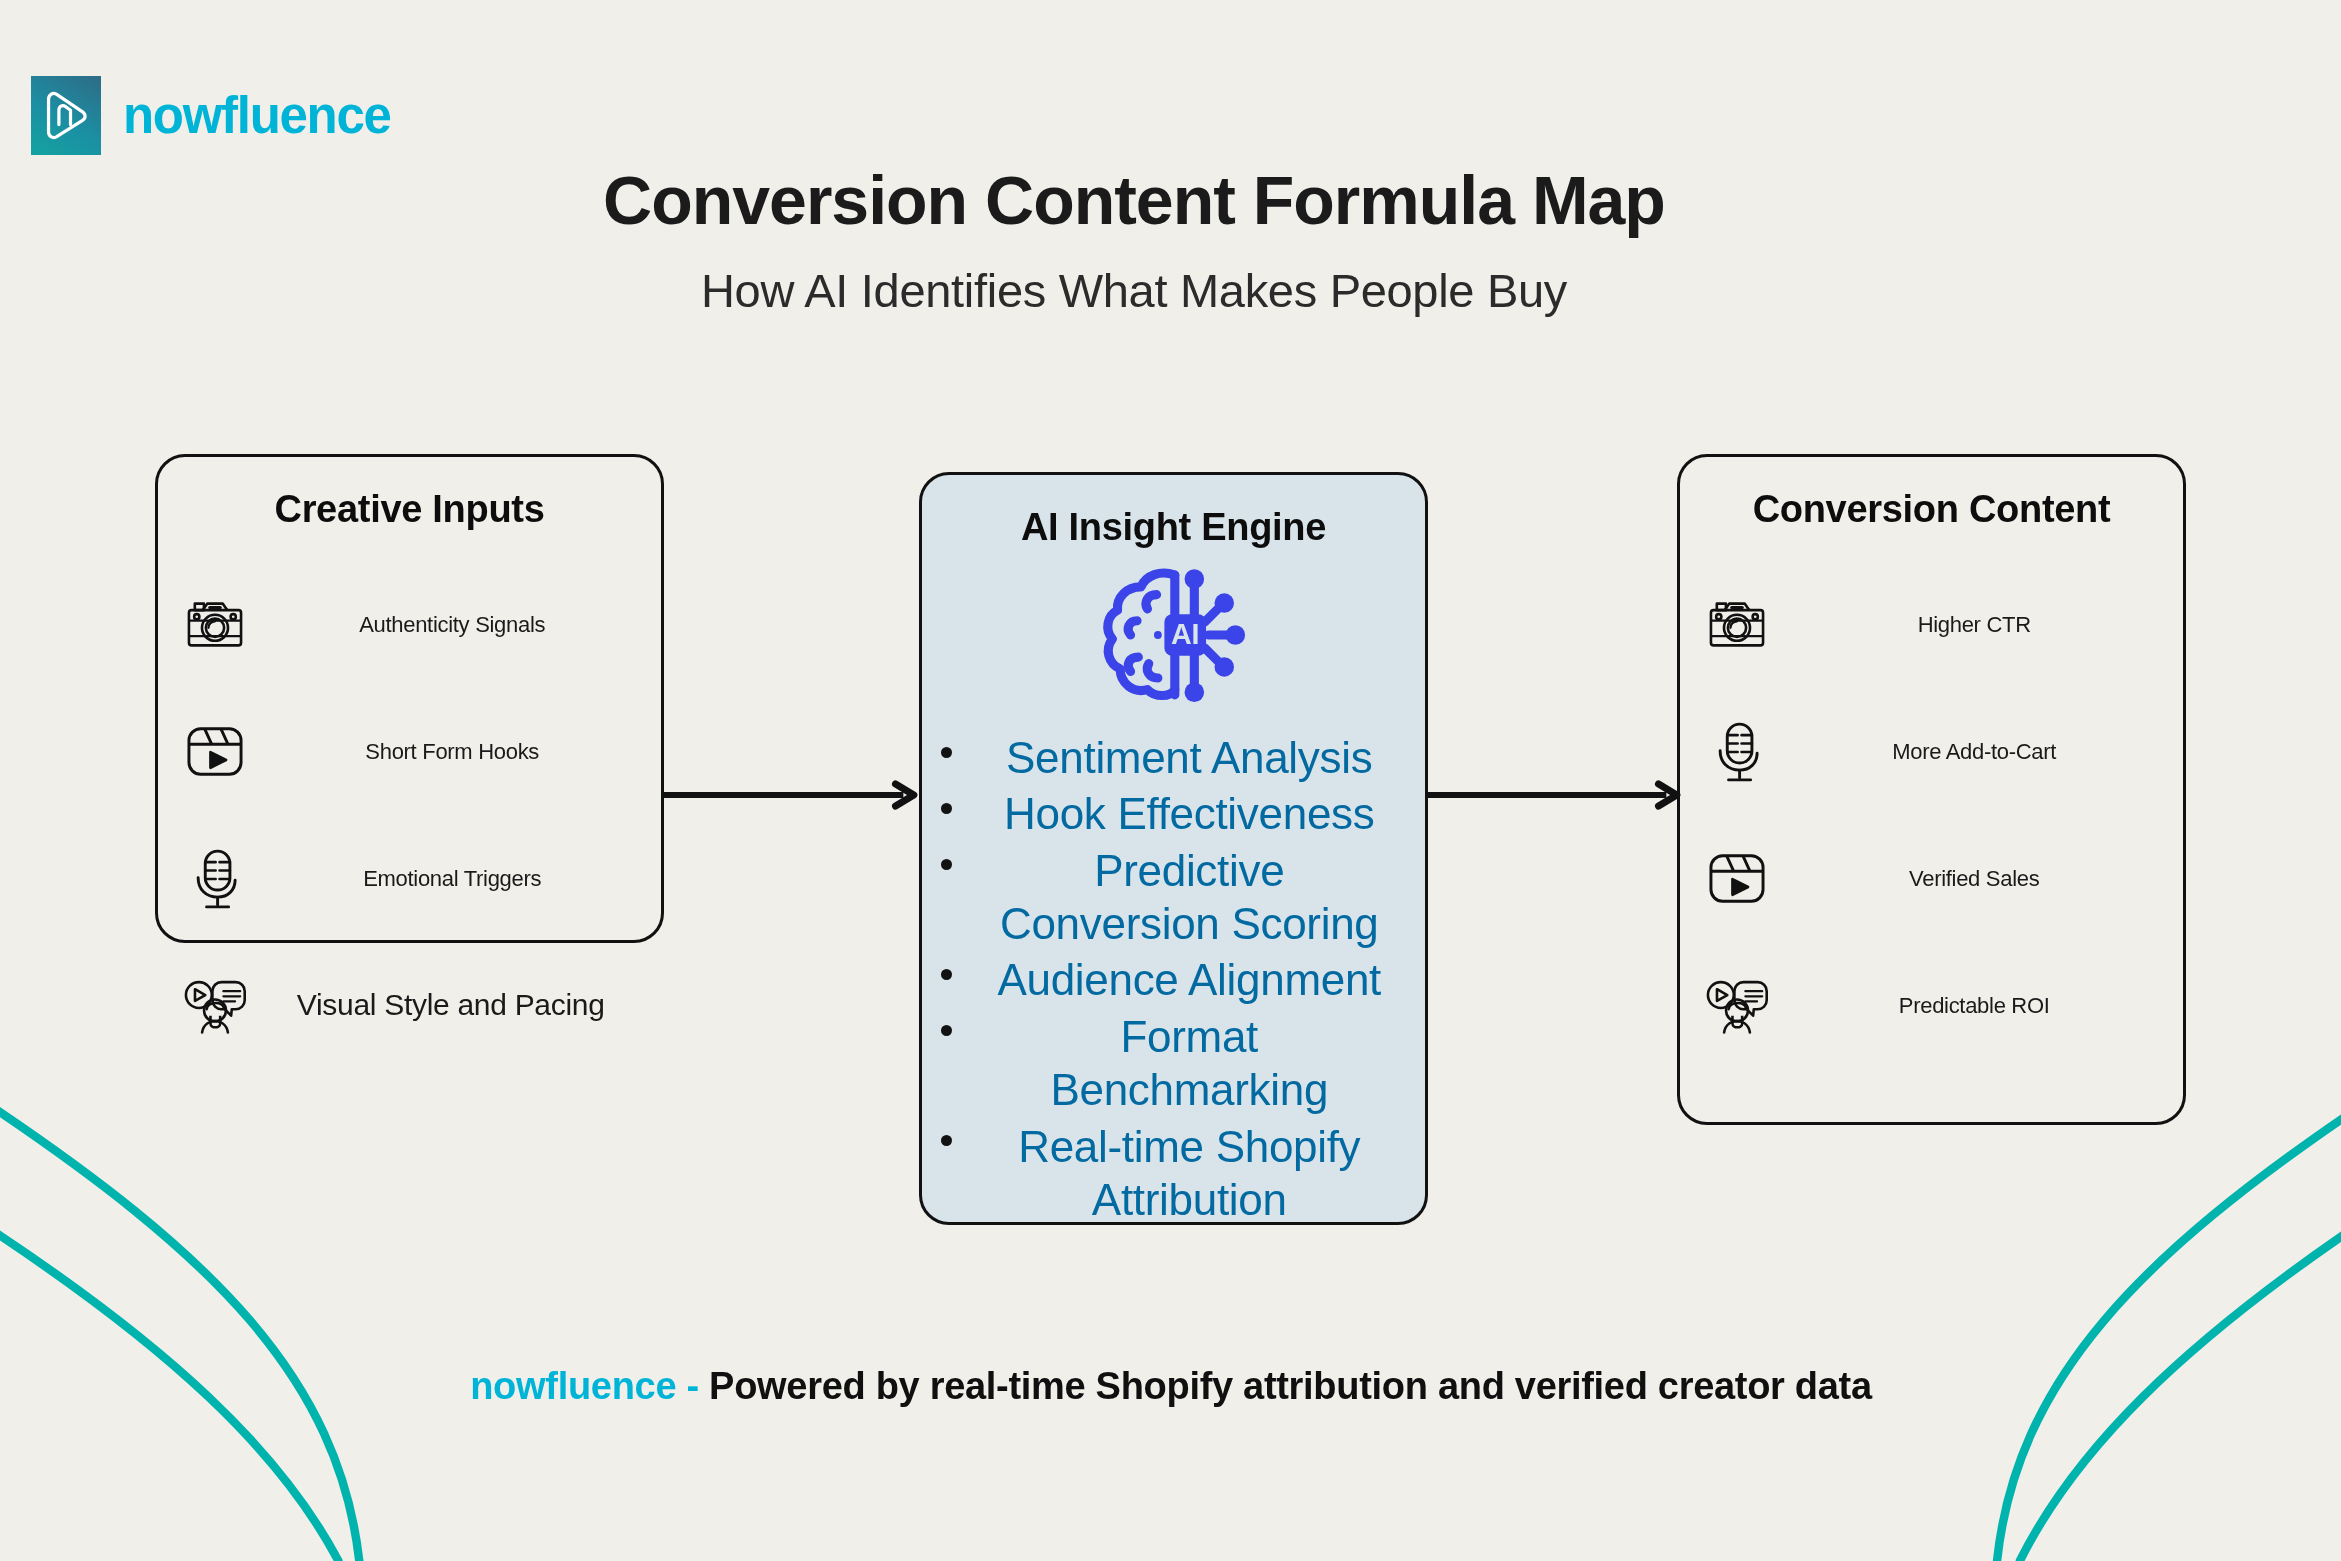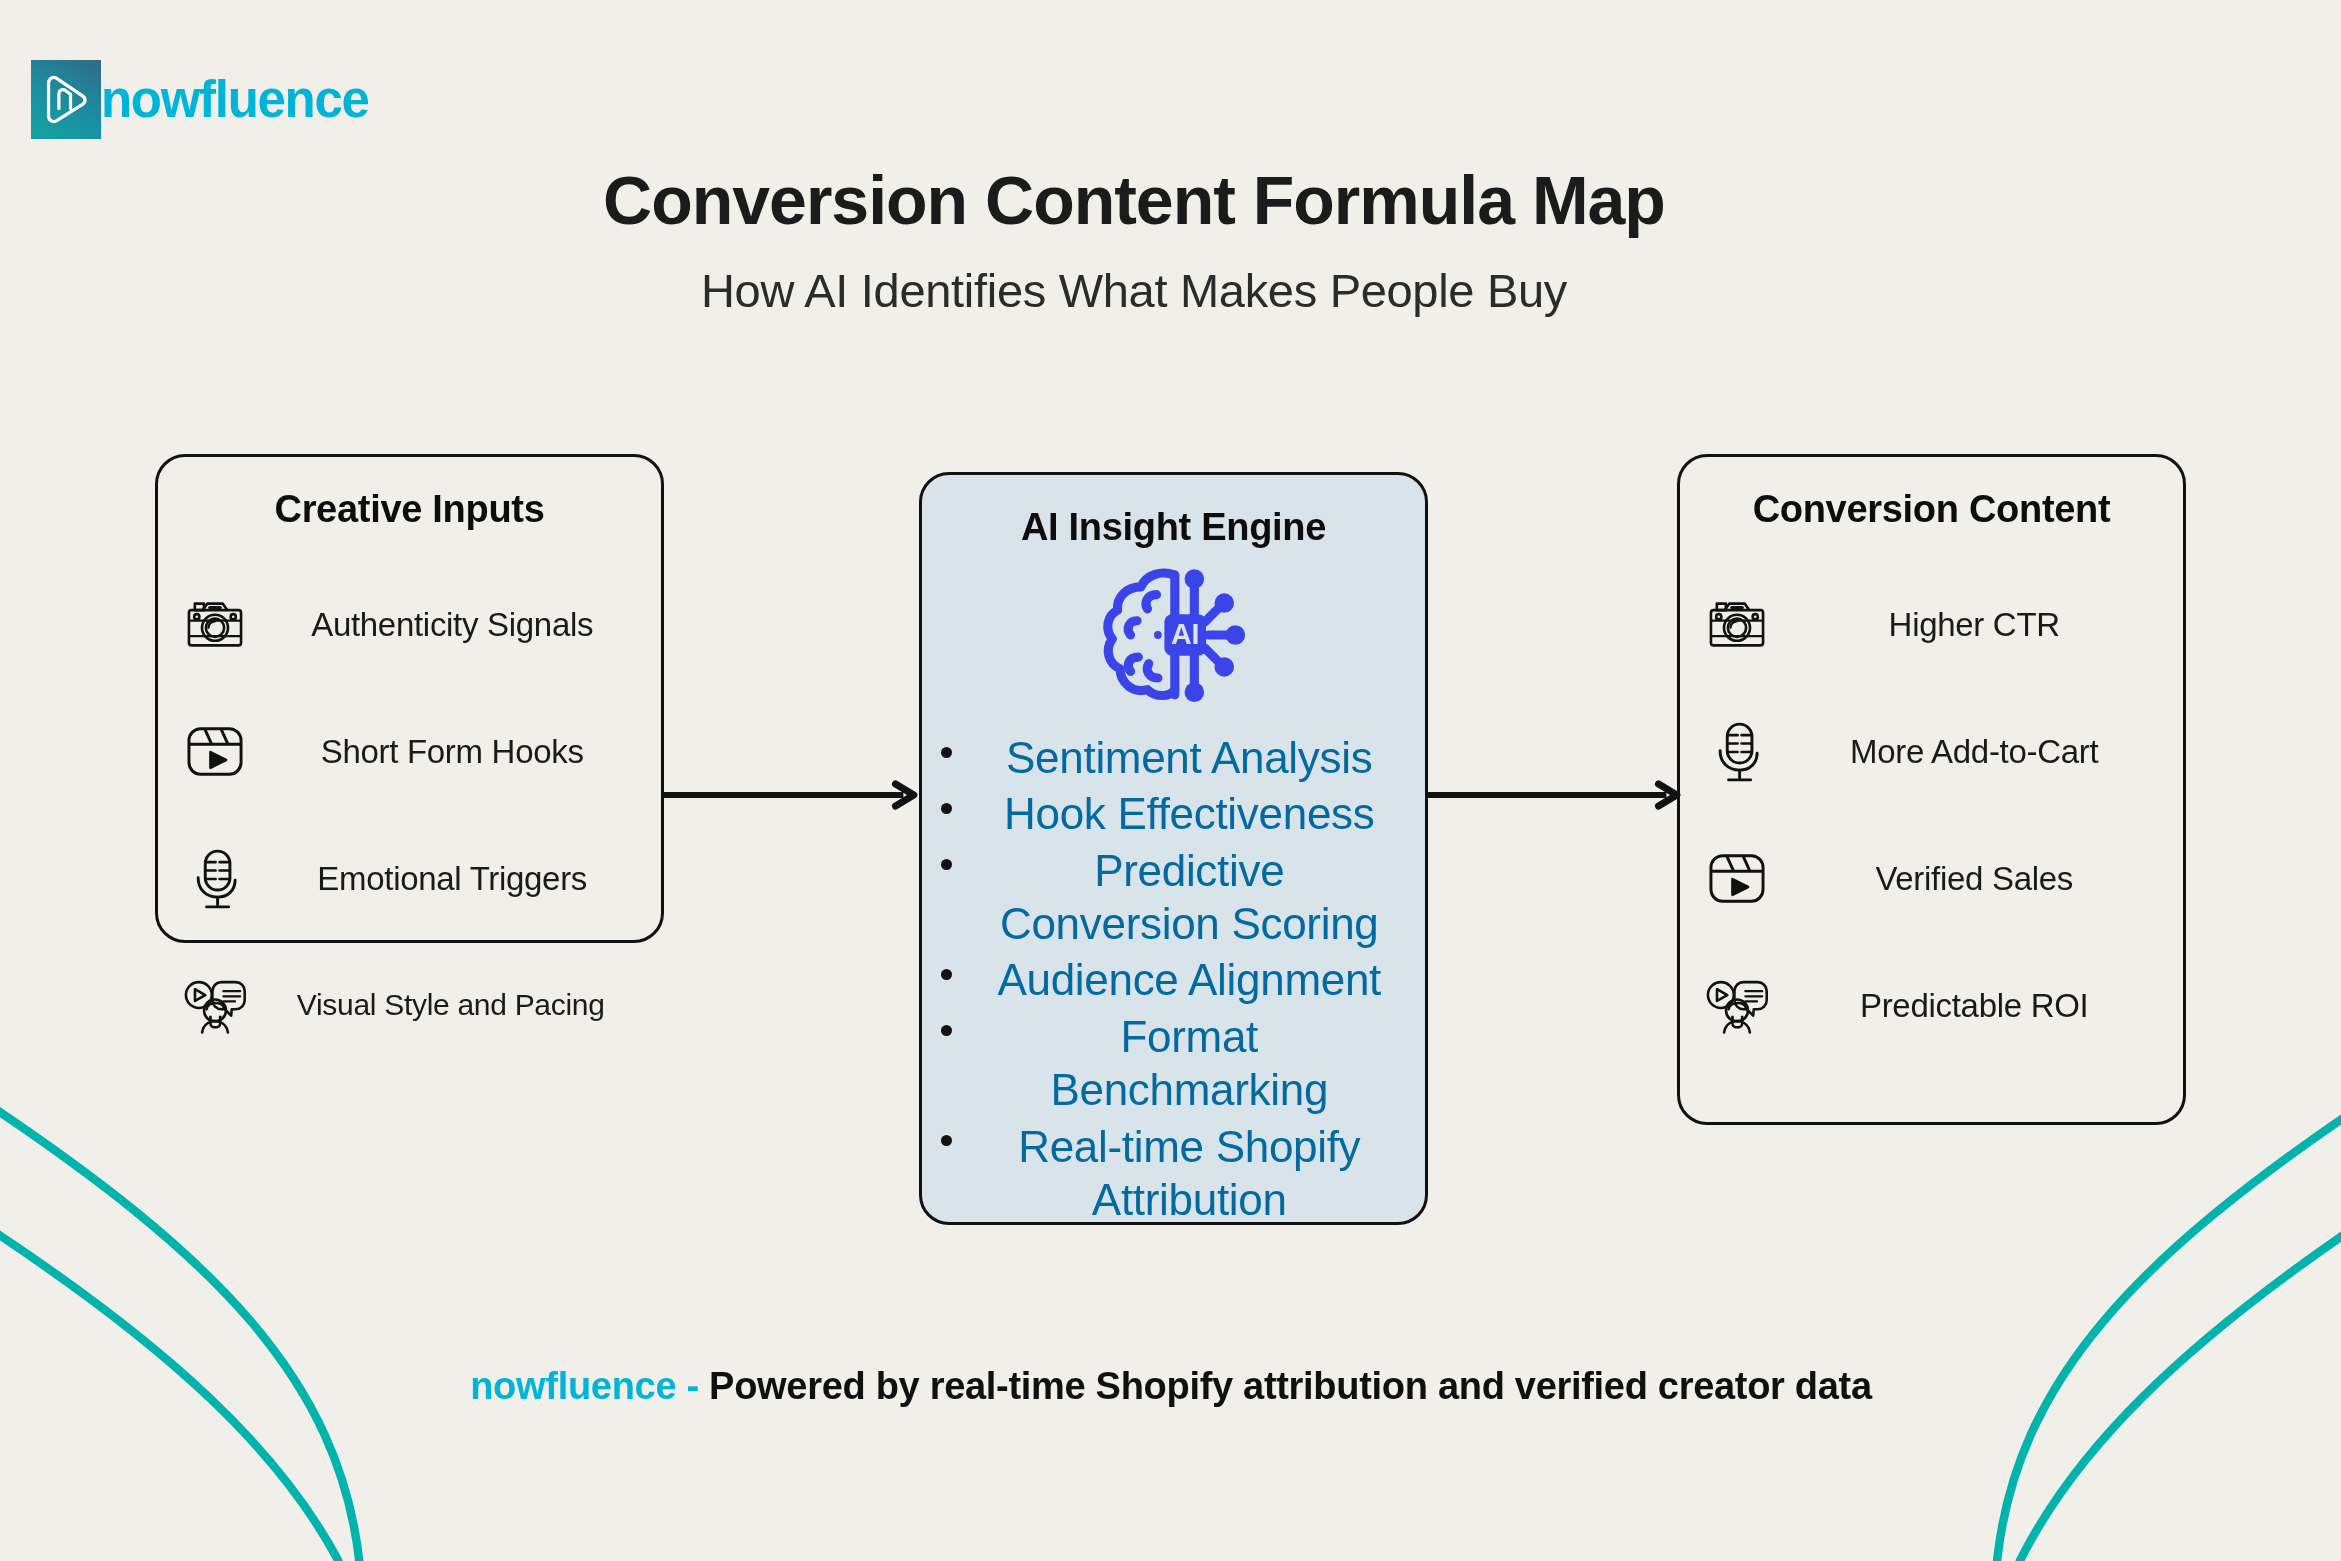--- a/index.html
+++ b/index.html
@@ -21,23 +21,24 @@
     left: 0; top: 0;
     width: 2342px; height: 1561px;
     pointer-events: none;
     z-index: 0;
   }
 
   
   #brand {
     position: absolute;
     left: 31px;
-    top: 60px;
+    top: 76px;
     display: flex;
     align-items: center;
+    gap: 22px;
     z-index: 5;
   }
   #brand-mark {
     width: 70px;
     height: 79px;
     background: linear-gradient(30deg, #13a3a0 0%, #1b8fa3 45%, #2e6b86 100%);
     display: flex;
     align-items: center;
     justify-content: center;
   }
@@ -130,21 +131,21 @@
     height: 68px;
     flex: 0 0 68px;
     display: flex;
     align-items: center;
     justify-content: center;
   }
   .icon-slot svg { display: block; }
   .row-label {
     flex: 1;
     text-align: center;
-    font-size: 33px;
+    font-size: 22px;
     font-weight: 400;
     color: #1a1a1a;
     letter-spacing: -0.3px;
     padding-right: 6px;
     line-height: 1.15;
   }
   .row-label.tight { font-size: 30px; padding-right: 9px; }
 
   
   #engine-icon-wrap {

